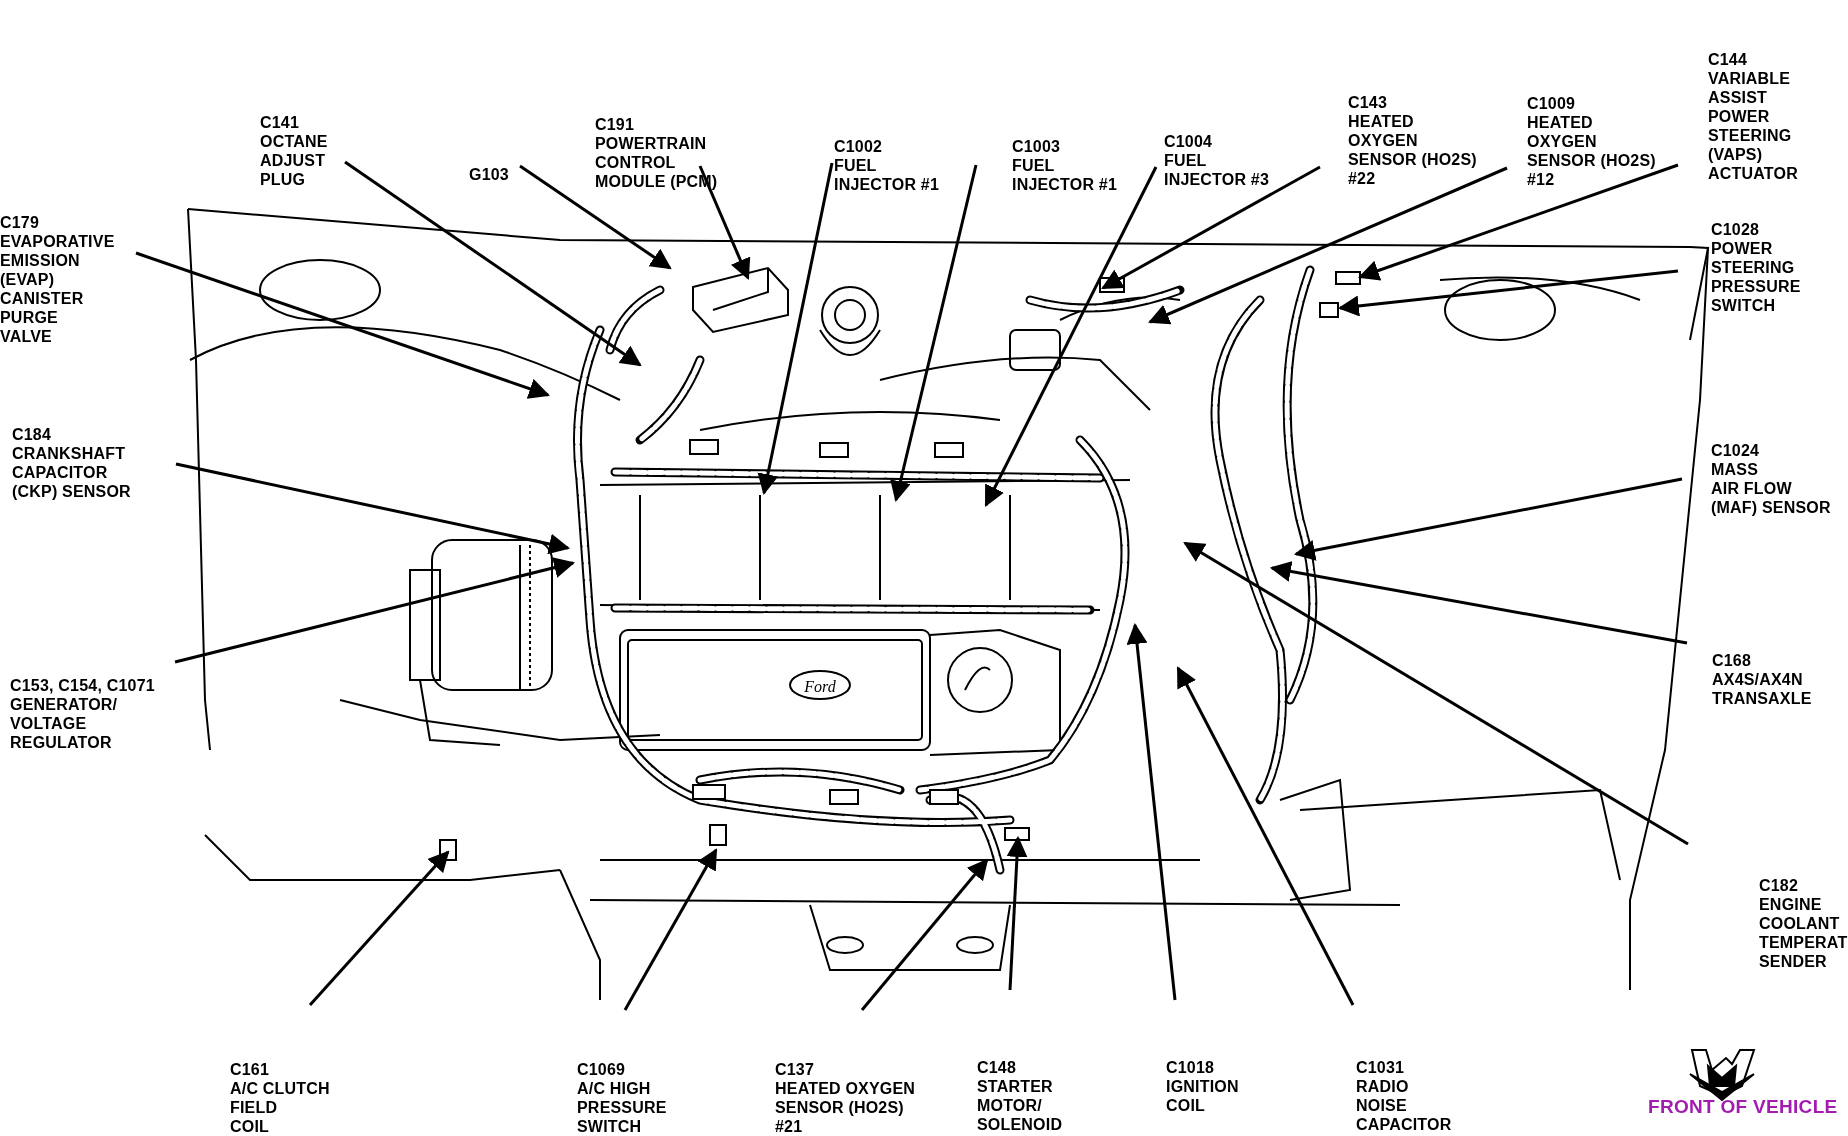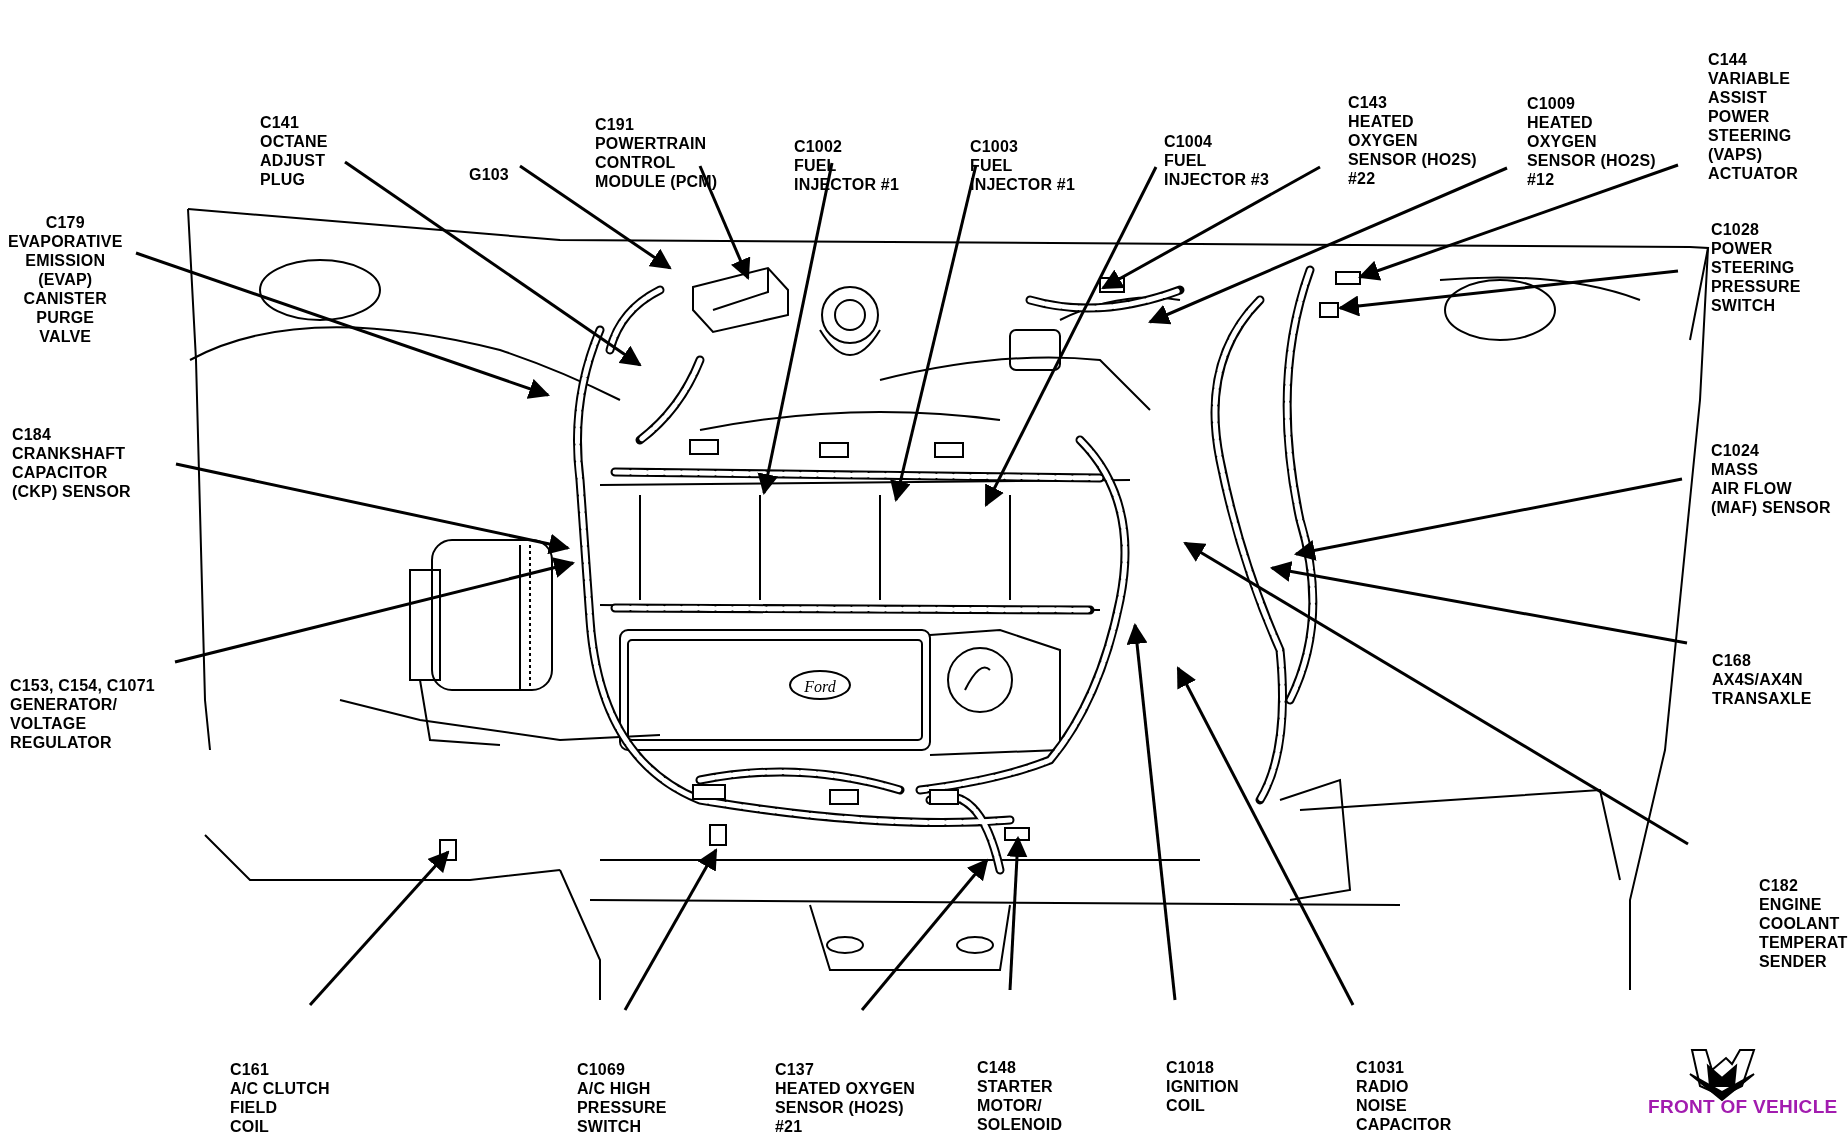--- a/index.html
+++ b/index.html
@@ -155,42 +155,42 @@
 
 <div class="lbl" style="left:260px;top:75px;">
   <span>C141</span><span>OCTANE</span><span>ADJUST</span><span>PLUG</span>
 </div>
 <div class="lbl" style="left:469px;top:127px;">
   <span>G103</span>
 </div>
 <div class="lbl" style="left:595px;top:77px;">
   <span>C191</span><span>POWERTRAIN</span><span>CONTROL</span><span>MODULE (PCM)</span>
 </div>
-<div class="lbl" style="left:794px;top:99px;">
+<div class="lbl" style="left:834px;top:99px;">
   <span>C1002</span><span>FUEL</span><span>INJECTOR #1</span>
 </div>
-<div class="lbl" style="left:970px;top:99px;">
+<div class="lbl" style="left:1012px;top:99px;">
   <span>C1003</span><span>FUEL</span><span>INJECTOR #1</span>
 </div>
 <div class="lbl" style="left:1164px;top:94px;">
   <span>C1004</span><span>FUEL</span><span>INJECTOR #3</span>
 </div>
 <div class="lbl" style="left:1348px;top:55px;">
   <span>C143</span><span>HEATED</span><span>OXYGEN</span><span>SENSOR (HO2S)</span><span>#22</span>
 </div>
 <div class="lbl" style="left:1527px;top:56px;">
   <span>C1009</span><span>HEATED</span><span>OXYGEN</span><span>SENSOR (HO2S)</span><span>#12</span>
 </div>
 <div class="lbl" style="left:1708px;top:12px;">
   <span>C144</span><span>VARIABLE</span><span>ASSIST</span><span>POWER</span><span>STEERING</span><span>(VAPS)</span><span>ACTUATOR</span>
 </div>
 <div class="lbl" style="left:1711px;top:182px;">
   <span>C1028</span><span>POWER</span><span>STEERING</span><span>PRESSURE</span><span>SWITCH</span>
 </div>
-<div class="lbl" style="left:8px;top:175px;text-align:center;">
+<div class="lbl" style="left:0;top:175px;">
   <span>C179</span><span>EVAPORATIVE</span><span>EMISSION</span><span>(EVAP)</span><span>CANISTER</span><span>PURGE</span><span>VALVE</span>
 </div>
 <div class="lbl" style="left:12px;top:387px;">
   <span>C184</span><span>CRANKSHAFT</span><span>CAPACITOR</span><span>(CKP) SENSOR</span>
 </div>
 <div class="lbl" style="left:1711px;top:403px;">
   <span>C1024</span><span>MASS</span><span>AIR FLOW</span><span>(MAF) SENSOR</span>
 </div>
 <div class="lbl" style="left:10px;top:638px;">
   <span>C153, C154, C1071</span><span>GENERATOR/</span><span>VOLTAGE</span><span>REGULATOR</span>

